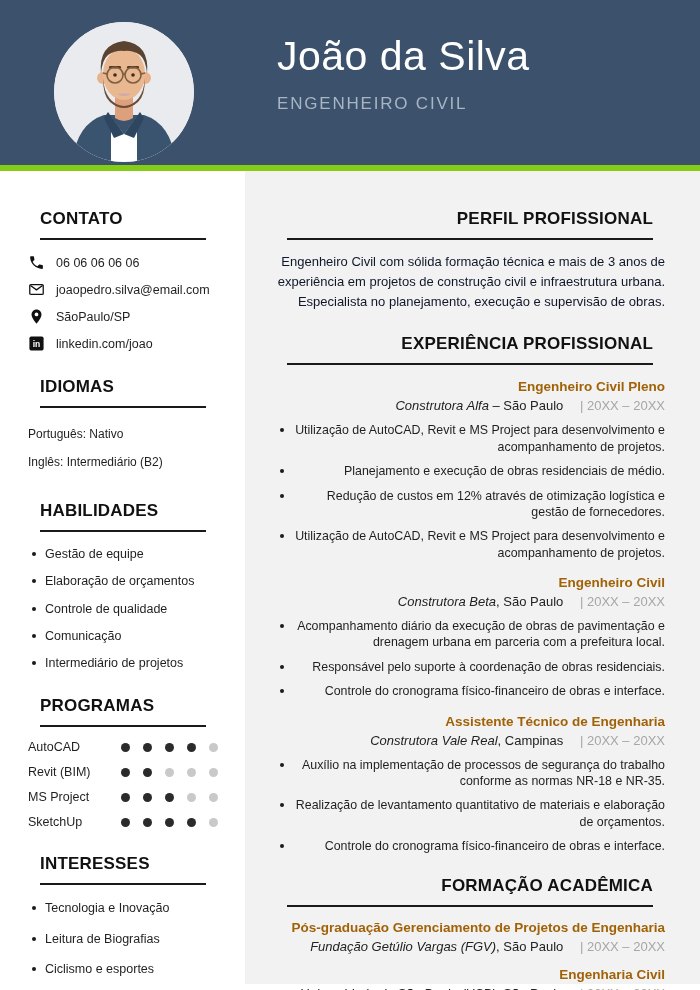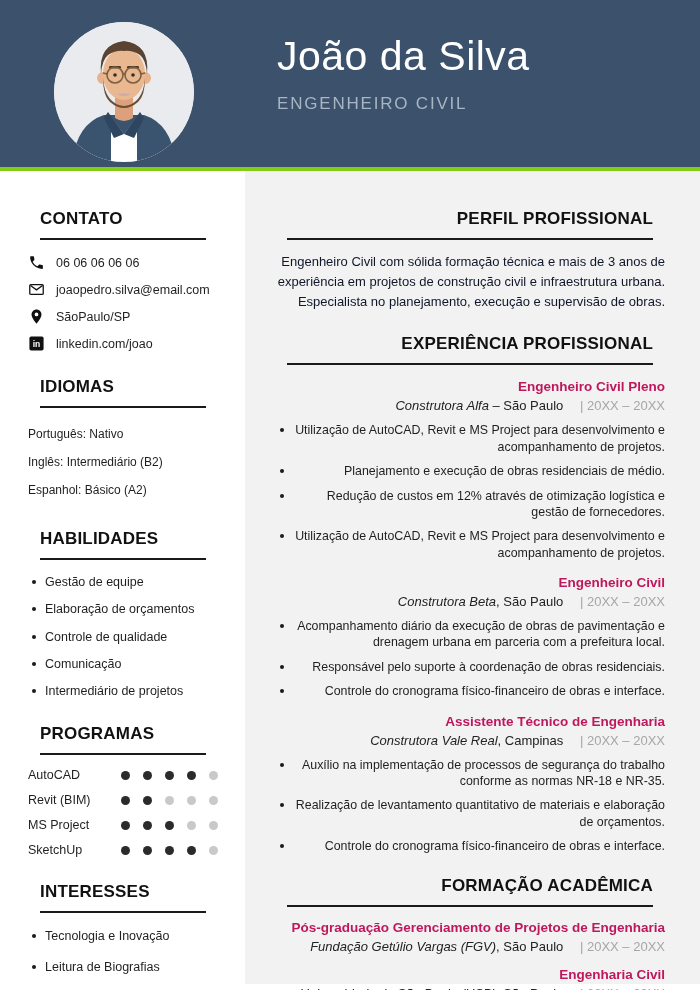--- a/index.html
+++ b/index.html
@@ -7,21 +7,21 @@
   body {
     width: 700px; height: 990px; overflow: hidden;
     font-family: "Liberation Sans", sans-serif;
     background: #ffffff; color: #1f1f1f;
   }
 
   
   .header {
     position: relative; height: 171px;
     background: #3b516c;
-    border-bottom: 4px solid #84cc16;
+    border-bottom: 6px solid #84cc16;
   }
   .photo {
     position: absolute; left: 54px; top: 22px;
     width: 140px; height: 140px; border-radius: 50%;
     overflow: hidden; background: #e9ebee;
   }
   .header-text { position: absolute; left: 277px; top: 34px; }
   .name {
     margin: 0; font-size: 41px; font-weight: 400;
     color: #ffffff; letter-spacing: 0.5px; line-height: 1.1;
@@ -81,21 +81,21 @@
   .dot.filled { background: #2b2b2b; }
 
   
   .m-section { margin-bottom: 22px; text-align: right; }
   .profile-text {
     margin: 12px 0 0; font-size: 13px; line-height: 1.55; color: #0f172a;
   }
 
   .job { margin-top: 14px; }
   .job-title, .edu-title {
-    margin: 0; font-size: 13.5px; font-weight: 700; color: #be185d;
+    margin: 0; font-size: 13.5px; font-weight: 700; color: #a16207;
   }
   .job-sub, .edu-sub { margin-top: 4px; font-size: 13px; color: #222; }
   .company, .institution { font-style: italic; }
   .period { color: #a6a6a6; margin-left: 13px; }
 
   ul.jbullets { list-style: none; margin: 9px 0 0; padding: 0; }
   ul.jbullets li {
     position: relative; padding-left: 18px;
     font-size: 12.4px; line-height: 1.32; margin-bottom: 8px; color: #1f1f1f;
   }
@@ -188,21 +188,20 @@
           <span>linkedin.com/joao</span>
         </div>
       </div>
     </div>
 
     <div class="s-section">
       <h2>IDIOMAS</h2>
       <ul class="plain">
         <li>Português: Nativo</li>
         <li>Inglês: Intermediário (B2)</li>
-        <li>Espanhol: Básico (A2)</li>
       </ul>
     </div>
 
     <div class="s-section">
       <h2>HABILIDADES</h2>
       <ul class="bullets">
         <li>Gestão de equipe</li>
         <li>Elaboração de orçamentos</li>
         <li>Controle de qualidade</li>
         <li>Comunicação</li>

